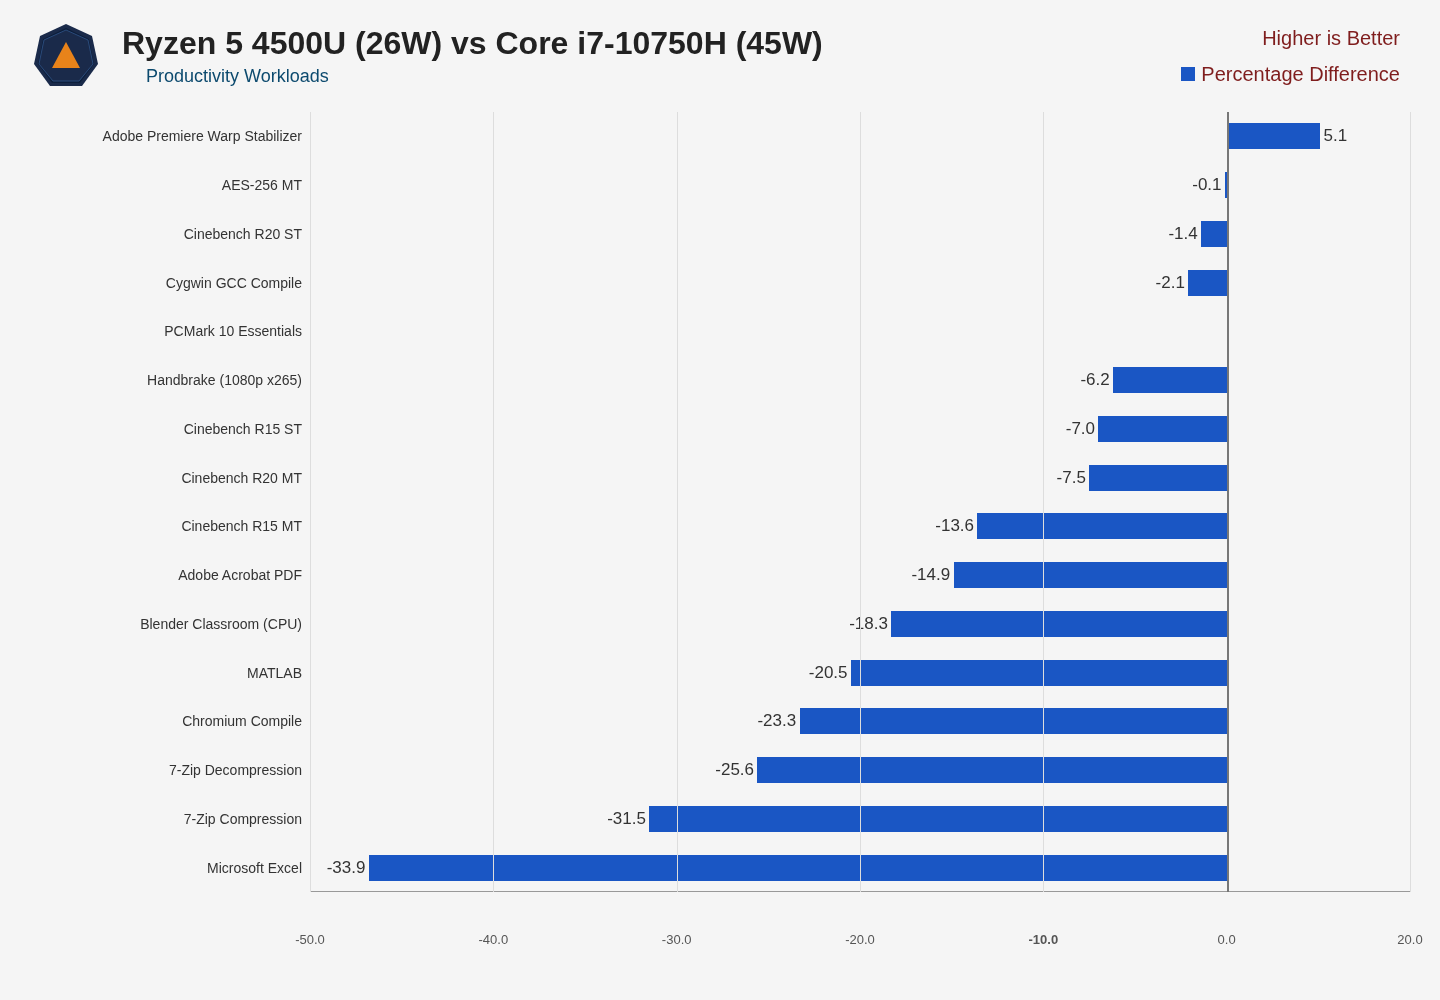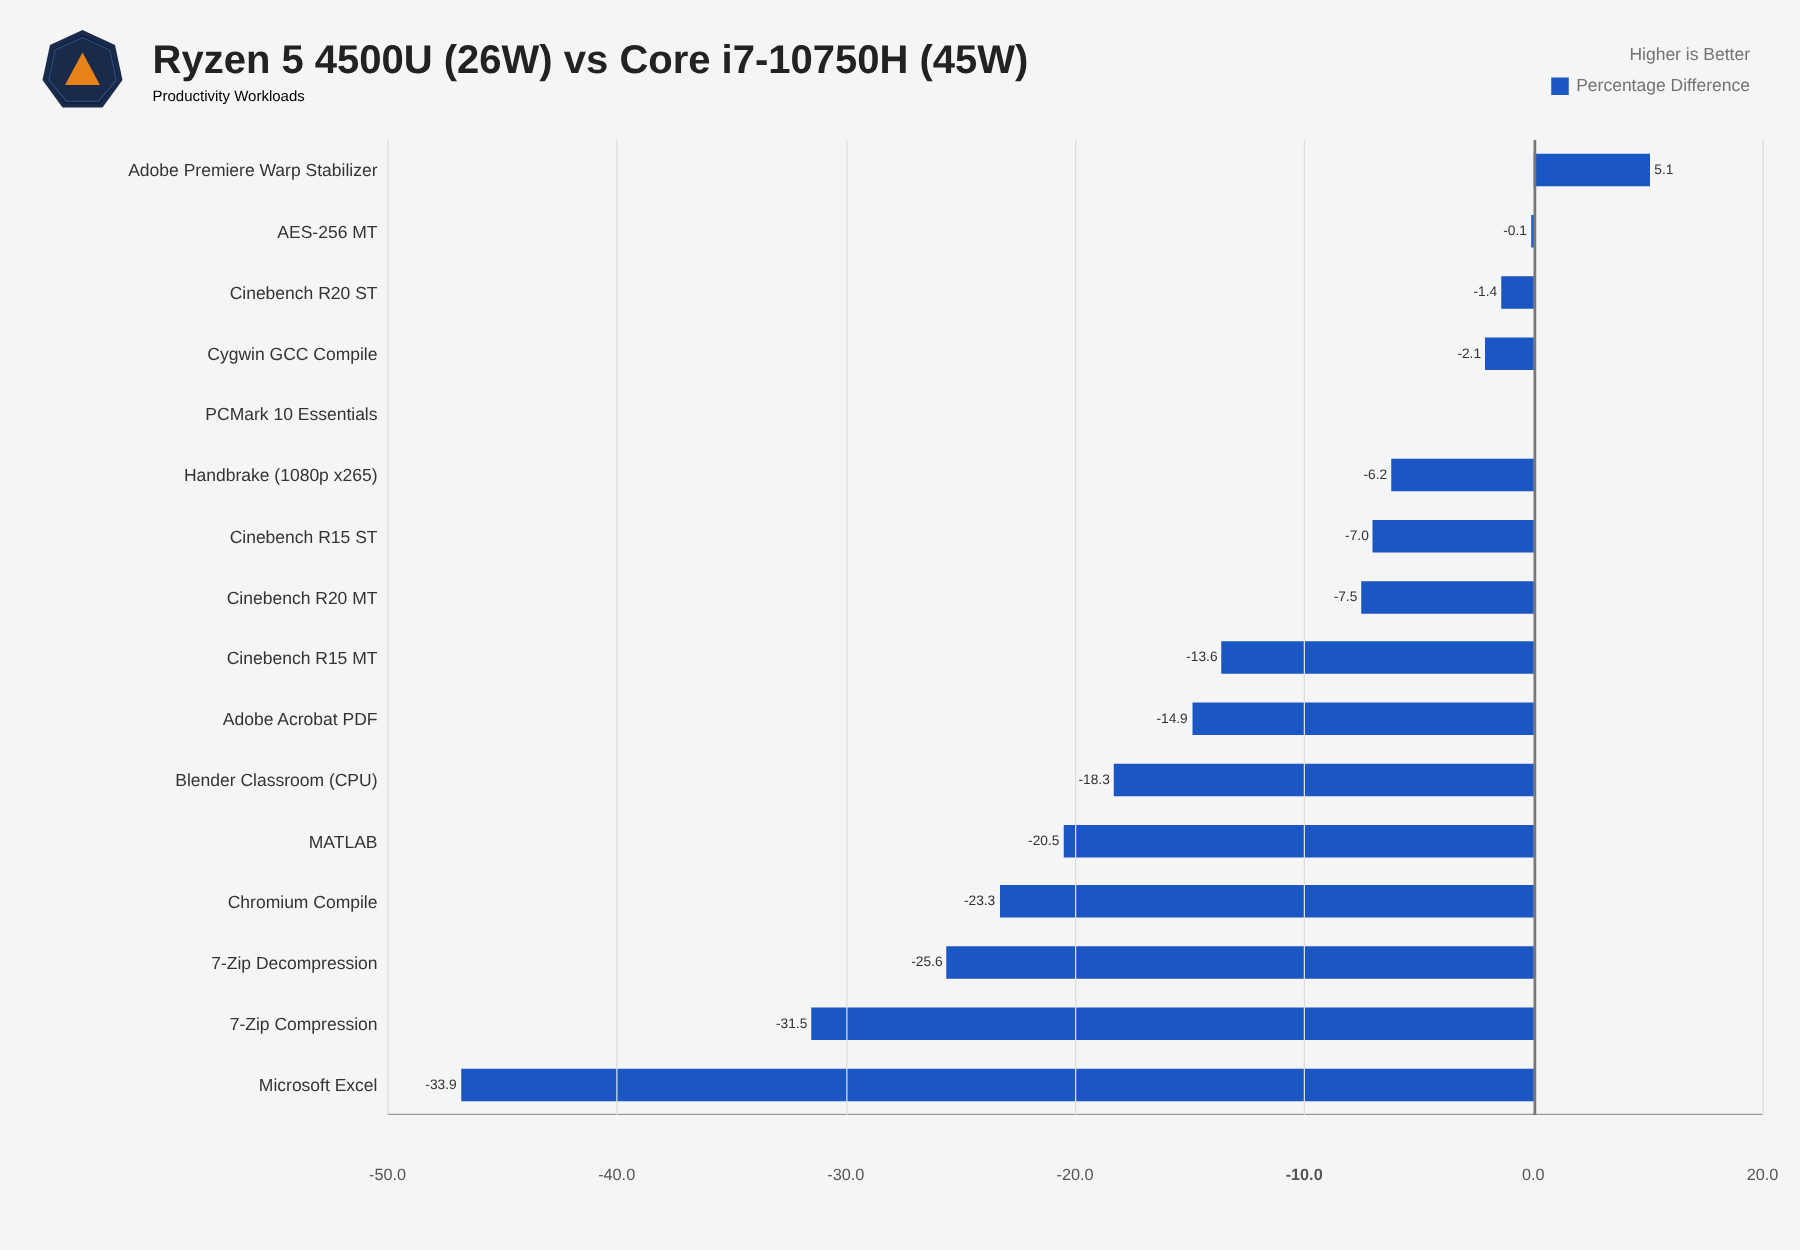--- a/index.html
+++ b/index.html
@@ -30,28 +30,29 @@
     }
     .header-text {
       flex: 1;
     }
     .header-title {
       font-size: 32px;
       font-weight: 700;
       color: #222;
     }
     .header-subtitle {
-      font-size: 12px;
-      color: #000000;
+      font-size: 18px;
+      color: #0c4a6e;
       margin-top: 4px;
+      margin-left: 24px;
     }
     .legend {
       text-align: right;
-      font-size: 14px;
-      color: #737373;
+      font-size: 20px;
+      color: #7f1d1d;
       line-height: 1.8;
       margin-left: auto;
       padding-right: 10px;
     }
     .legend-item {
       display: flex;
       align-items: center;
       justify-content: flex-end;
       gap: 6px;
     }
@@ -99,21 +100,21 @@
     
     
     
     .bar-inner {
       position: absolute;
       height: 26px;
       background: #1a56c4;
     }
     .bar-value {
       position: absolute;
-      font-size: 11px;
+      font-size: 17px;
       color: #333;
       white-space: nowrap;
     }
     .axis-line {
       position: absolute;
       bottom: 40px;
       left: 280px;
       right: 0;
       height: 1px;
       background: #999;

